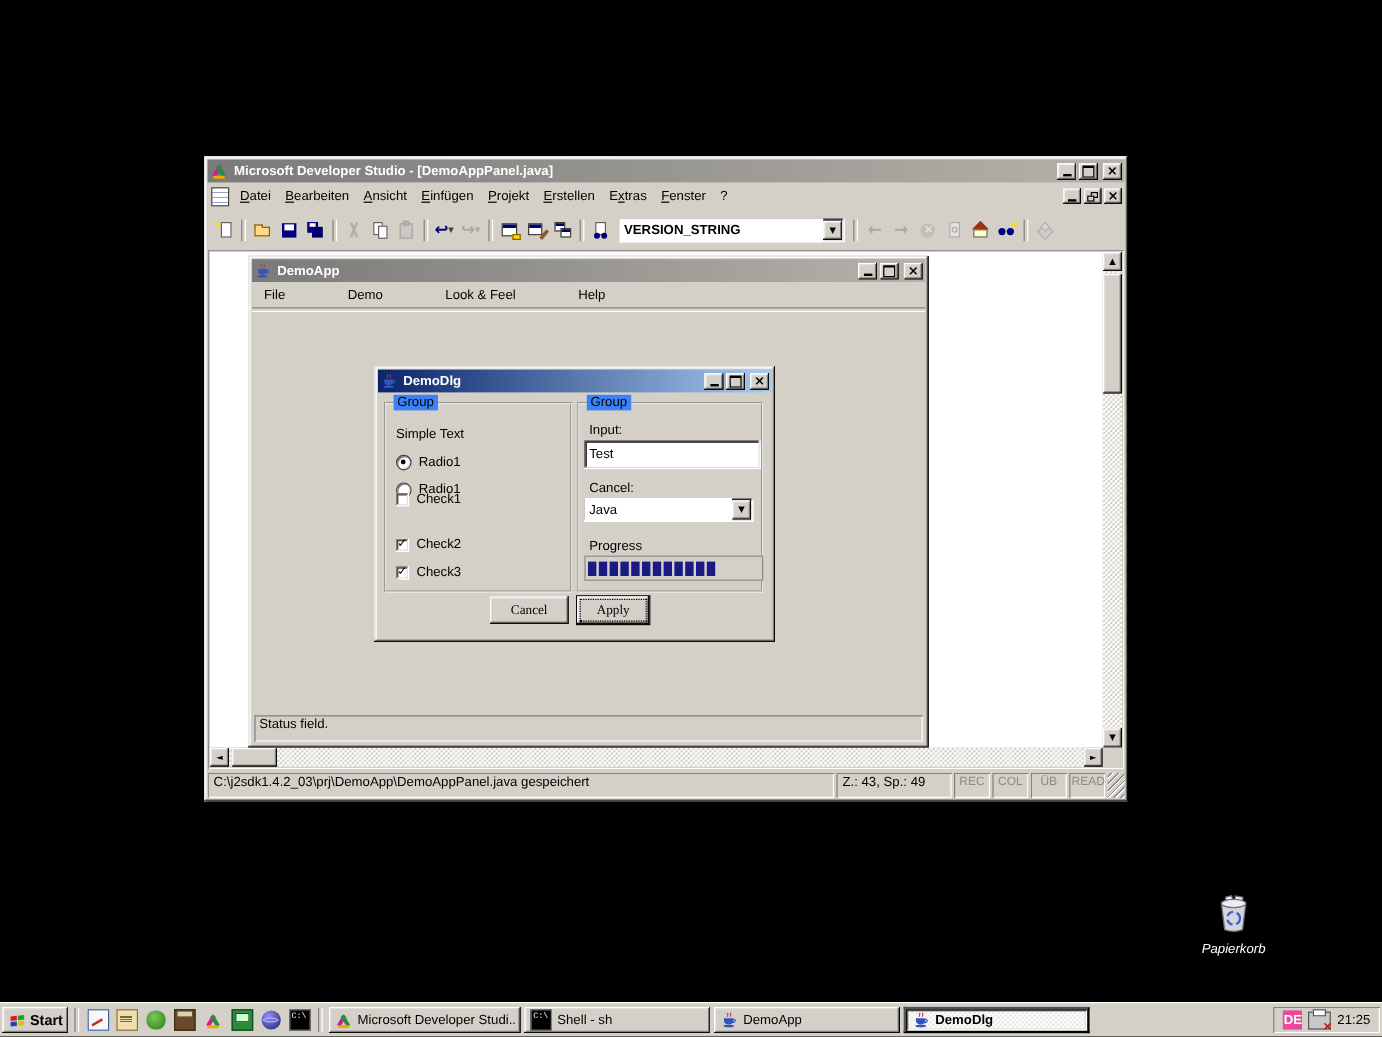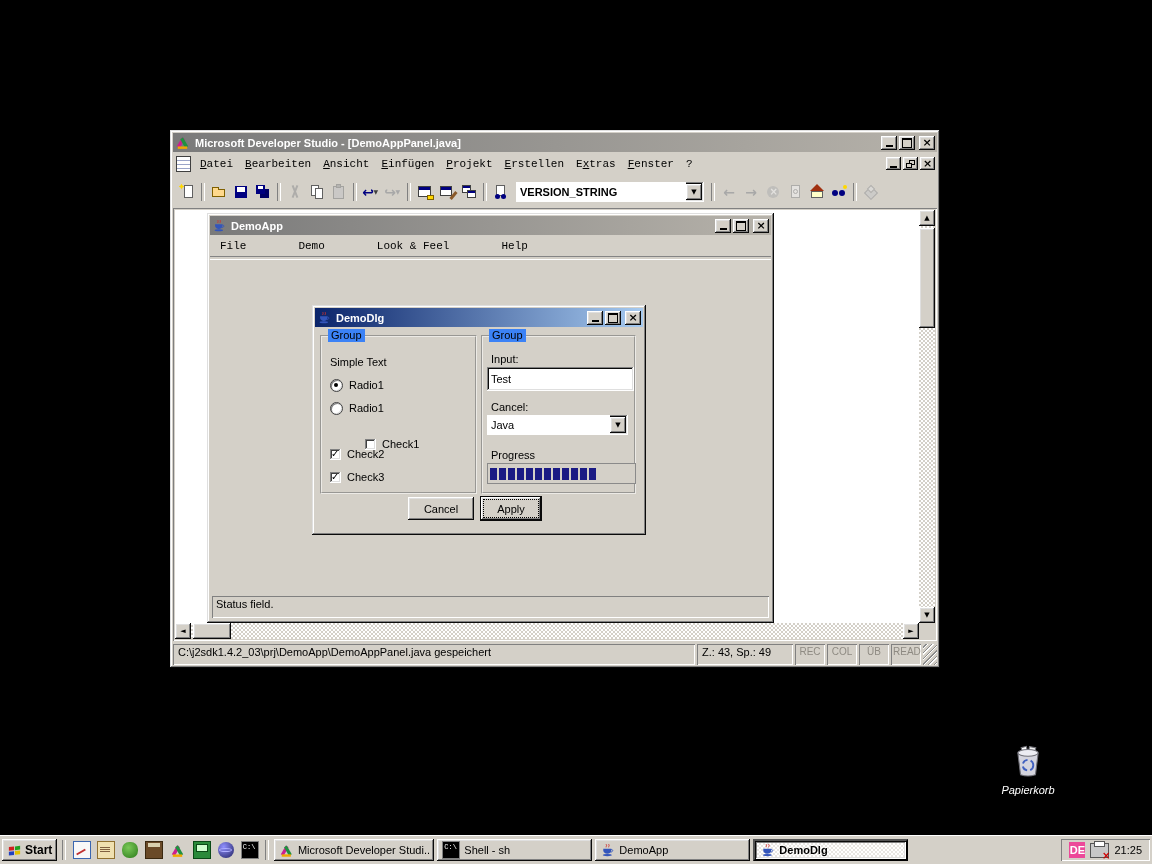--- a/index.html
+++ b/index.html
@@ -25,21 +25,21 @@
   .g-max{width:8px;height:7px;border:1px solid #000;border-top-width:2px;}
   .g-restore{position:relative;width:9px;height:8px;}
   .g-restore::before{content:'';position:absolute;right:0;top:0;width:4px;height:3px;border:1px solid #000;}
   .g-restore::after{content:'';position:absolute;left:0;bottom:0;width:4px;height:3px;border:1px solid #000;background:#d4d0c8;}
   .g-close{font-family:"DejaVu Sans",sans-serif;font-size:11px;font-weight:700;color:#000;line-height:1;}
   .i16{width:15px;height:15px;}
   .i14{width:14px;height:14px;}
   
   #msdev{left:170px;top:130px;width:764px;height:532px;padding:3px;display:flex;flex-direction:column;z-index:1;}
   .menubar{height:23px;display:flex;align-items:center;padding:0 2px;gap:0;}
-  .menu-item{padding:3px 6px;white-space:nowrap;font-family:Liberation Mono, monospace;}
+  .menu-item{padding:3px 6px;white-space:nowrap;}
   .mdi-btns{margin-left:auto;display:flex;gap:2px;align-items:center;}
   .ic-doc{width:13px;height:14px;background:#fff;border:1px solid #404040;margin:0 3px 0 1px;
           background-image:repeating-linear-gradient(#fff 0 3px,#9aa4c8 3px 4px);}
   .toolbar{height:29px;display:flex;align-items:center;padding:2px 3px;}
   .tbtn{width:22px;height:22px;background:transparent;border:none;display:flex;align-items:center;justify-content:center;padding:0;position:relative;}
   .tsep{width:2px;height:18px;border-left:1px solid #808080;border-right:1px solid #fff;margin:0 3px;}
   .tcaret{font-family:"DejaVu Sans",sans-serif;font-size:6px;color:#404040;margin-left:-2px;width:8px;}
   .tdis .tcaret{color:#a8a8a8;}
   .tglyph{font-family:"DejaVu Sans",sans-serif;font-size:14px;font-weight:700;line-height:1;}
   .tcombo{width:188px;height:20px;display:flex;align-items:center;margin:0 4px;}
@@ -115,21 +115,21 @@
   .radio.selected::after{content:'';position:absolute;left:3px;top:3px;width:4px;height:4px;border-radius:50%;background:#000;}
   .check{width:11px;height:11px;background:#fff;box-shadow:inset -1px -1px #fff,inset 1px 1px #808080,inset -2px -2px #dfdfdf,inset 2px 2px #404040;position:relative;}
   .check.checked::after{content:'✓';font-family:"DejaVu Sans",sans-serif;position:absolute;left:1px;top:-1px;font-size:10px;font-weight:700;line-height:11px;}
   .dlg-label{position:absolute;left:8px;white-space:nowrap;}
   .textfield{position:absolute;left:4px;width:139px;height:20px;border:none;outline:none;padding:2px 4px;font-family:"Liberation Sans",sans-serif;font-size:11px;}
   .combo{position:absolute;left:4px;width:141px;height:20px;display:flex;align-items:center;}
   .combo-text{flex:1;padding:2px 4px;background:#fff;align-self:stretch;display:flex;align-items:center;}
   .combo-btn{width:16px;height:16px;margin-right:2px;display:flex;align-items:center;justify-content:center;font-family:"DejaVu Sans",sans-serif;font-size:7px;padding:0;}
   .prog-track{position:absolute;left:4px;width:143px;height:17px;border:1px solid #8a8a8a;background:#d4d0c8;display:flex;align-items:center;padding:1px 2px;gap:2px;}
   .pseg{width:7px;height:12px;background:#1a1a84;flex:none;}
-  .dlg-btn{position:absolute;height:23px;font-family:Liberation Sans, sans-serif;font-size:11px;display:flex;align-items:center;justify-content:center;}
+  .dlg-btn{position:absolute;height:23px;font-family:Liberation Serif, serif;font-size:11px;display:flex;align-items:center;justify-content:center;}
   #btn-cancel{left:93px;top:170px;width:66px;}
   #btn-apply{left:166px;top:170px;width:60px;box-shadow:0 0 0 1px #0a0a0a,inset -1px -1px #0a0a0a,inset 1px 1px #fff,inset -2px -2px #808080,inset 2px 2px #dfdfdf;}
   #btn-apply::after{content:'';position:absolute;left:3px;right:3px;top:3px;bottom:3px;outline:1px dotted #000;}
   
   #taskbar{position:absolute;left:0;right:0;bottom:0;height:28px;background:#d4d0c8;border-top:1px solid #fff;display:flex;align-items:center;padding:0 2px;gap:3px;z-index:10;}
   #start-btn{height:22px;display:flex;align-items:center;gap:3px;padding:0 5px;font-weight:700;font-size:12px;}
   .tb-sep{width:2px;height:20px;border-left:1px solid #808080;border-right:1px solid #fff;margin:0 2px;}
   #quicklaunch{display:flex;align-items:center;gap:3px;}
   .qlbtn{width:21px;height:21px;background:transparent;border:none;display:flex;align-items:center;justify-content:center;padding:0;}
   .ql{width:16px;height:16px;position:relative;display:block;}
@@ -408,21 +408,21 @@
             <div class="row" style="top: 41px;">
               <span class="radio selected"></span>
               <span>Radio1</span>
             </div>
             <div class="row" style="top: 64px;">
               <span class="radio"></span>
               <span>Radio1</span>
             </div>
           </div>
         <div id="dlg-checks">
-            <div class="row" style="top: 100px; margin-left: 35px;">
+            <div class="row" style="top: 72px;">
               <span class="check"></span>
               <span>Check1</span>
             </div>
             <div class="row" style="top: 110px;">
               <span class="check checked"></span>
               <span>Check2</span>
             </div>
             <div class="row" style="top: 133px;">
               <span class="check checked"></span>
               <span>Check3</span>

